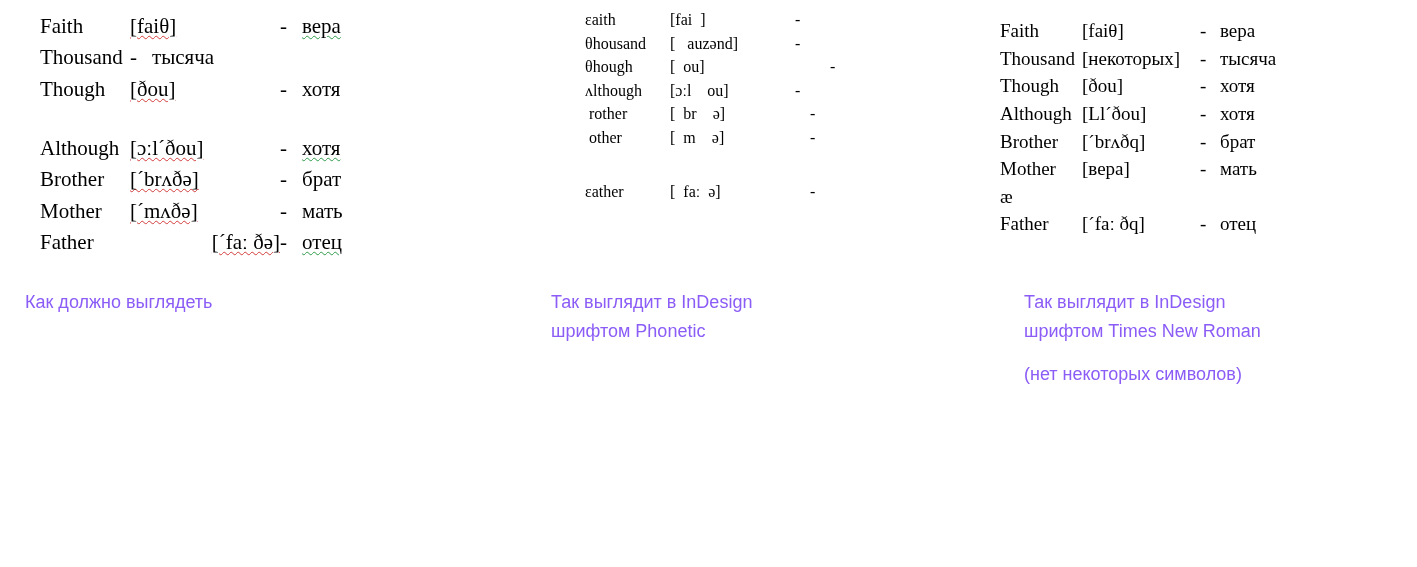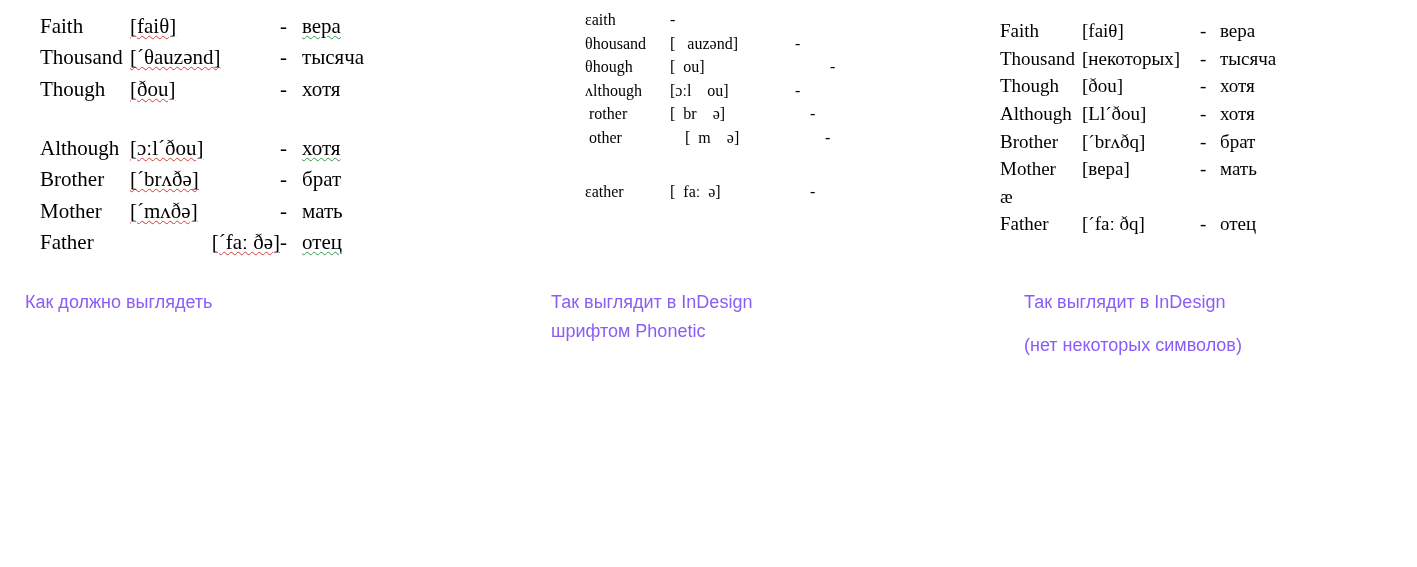--- a/index.html
+++ b/index.html
@@ -88,21 +88,20 @@
 
     <div class="word-row">
       <span class="w-word" style="width:90px;display:inline-block;">Faith</span>
       <span class="w-trans sq-red" style="width:150px;display:inline-block;">[faiθ]</span>
       <span class="w-dash" style="width:22px;display:inline-block;">-</span>
       <span class="w-rus sq-green">вера</span>
     </div>
 
     <div class="word-row">
       <span class="w-word" style="width:90px;display:inline-block;">Thousand</span>
-      <span class="w-trans sq-red" style="width:150px;display:inline-block;">[ˊθauzənd]</span>
       <span class="w-dash" style="width:22px;display:inline-block;">-</span>
       <span class="w-rus">тысяча</span>
     </div>
 
     <div class="word-row">
       <span class="w-word" style="width:90px;display:inline-block;">Though</span>
       <span class="w-trans sq-red" style="width:150px;display:inline-block;">[ðou]</span>
       <span class="w-dash" style="width:22px;display:inline-block;">-</span>
       <span class="w-rus">хотя</span>
     </div>
@@ -136,20 +135,21 @@
     </div>
 
   </div>
 </div>
 
 <div class="column" id="col-phonetic">
   <div class="word-list pad-top-phon">
 
     <div class="word-row">
       <span class="w-word" style="width:85px;display:inline-block;">ɛaith</span>
+      <span class="w-trans" style="width:125px;display:inline-block;">[fai  ]</span>
       <span class="w-dash">-</span>
     </div>
 
     <div class="word-row">
       <span class="w-word" style="width:85px;display:inline-block;">θhousand</span>
       <span class="w-trans" style="width:125px;display:inline-block;">[   auzənd]</span>
       <span class="w-dash">-</span>
     </div>
 
     <div class="word-row">
@@ -165,21 +165,21 @@
     </div>
 
     <div class="word-row">
       <span class="w-word" style="width:85px;display:inline-block;"> rother</span>
       <span class="w-trans" style="width:140px;display:inline-block;">[  br    ə]</span>
       <span class="w-dash">-</span>
     </div>
 
     <div class="word-row">
       <span class="w-word" style="width:85px;display:inline-block;"> other</span>
-      <span class="w-trans" style="width:140px;display:inline-block;margin-left:15px;">[  m    ə]</span>
+      <span class="w-trans" style="width:140px;display:inline-block;">[  m    ə]</span>
       <span class="w-dash">-</span>
     </div>
 
     <div class="word-row" style="height:28px;">
       <span class="w-word"></span>
     </div>
 
     <div class="word-row">
       <span class="w-word" style="width:85px;display:inline-block;">ɛather</span>
       <span class="w-trans" style="width:140px;display:inline-block;">[  faː  ə]</span>
@@ -252,14 +252,15 @@
   <span>Как должно выглядеть</span>
 </div>
 
 <div class="caption" id="cap-phonetic">
   <span>Так выглядит в InDesign</span>
   <span class="line2">шрифтом Phonetic</span>
 </div>
 
 <div class="caption" id="cap-times">
   <span>Так выглядит в InDesign</span>
+  <span class="line2">шрифтом Times New Roman</span>
   <span class="note">(нет некоторых символов)</span>
 </div>
 
 </body></html>

